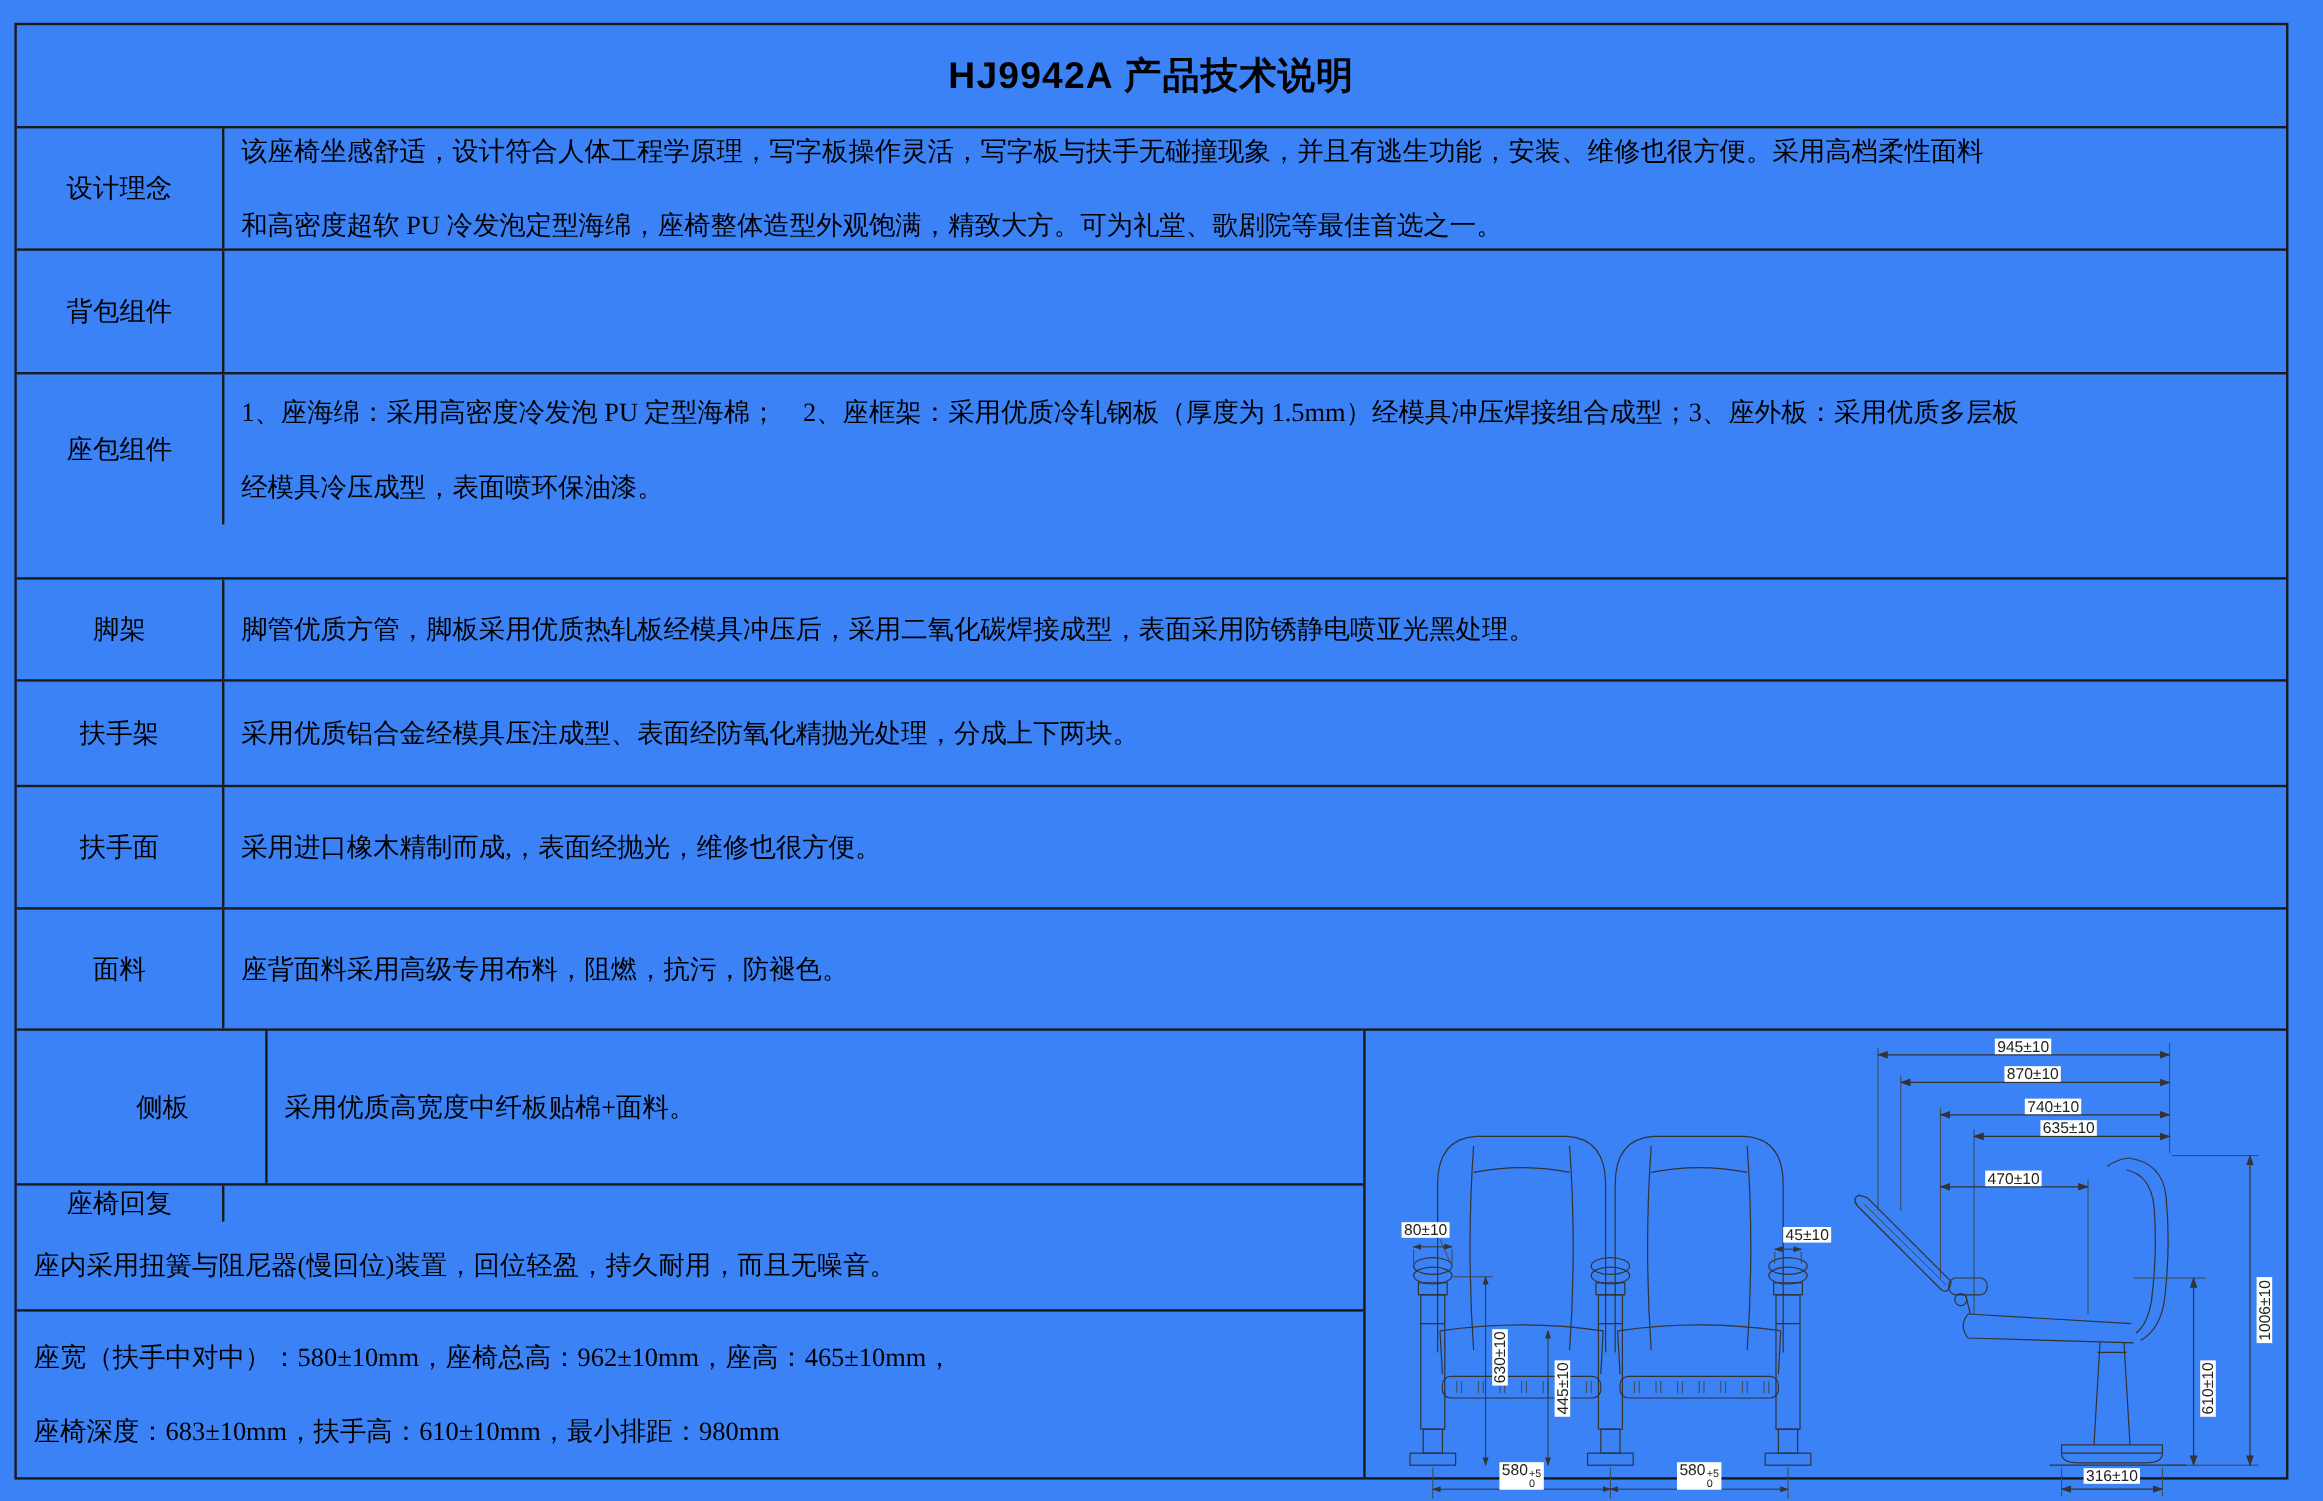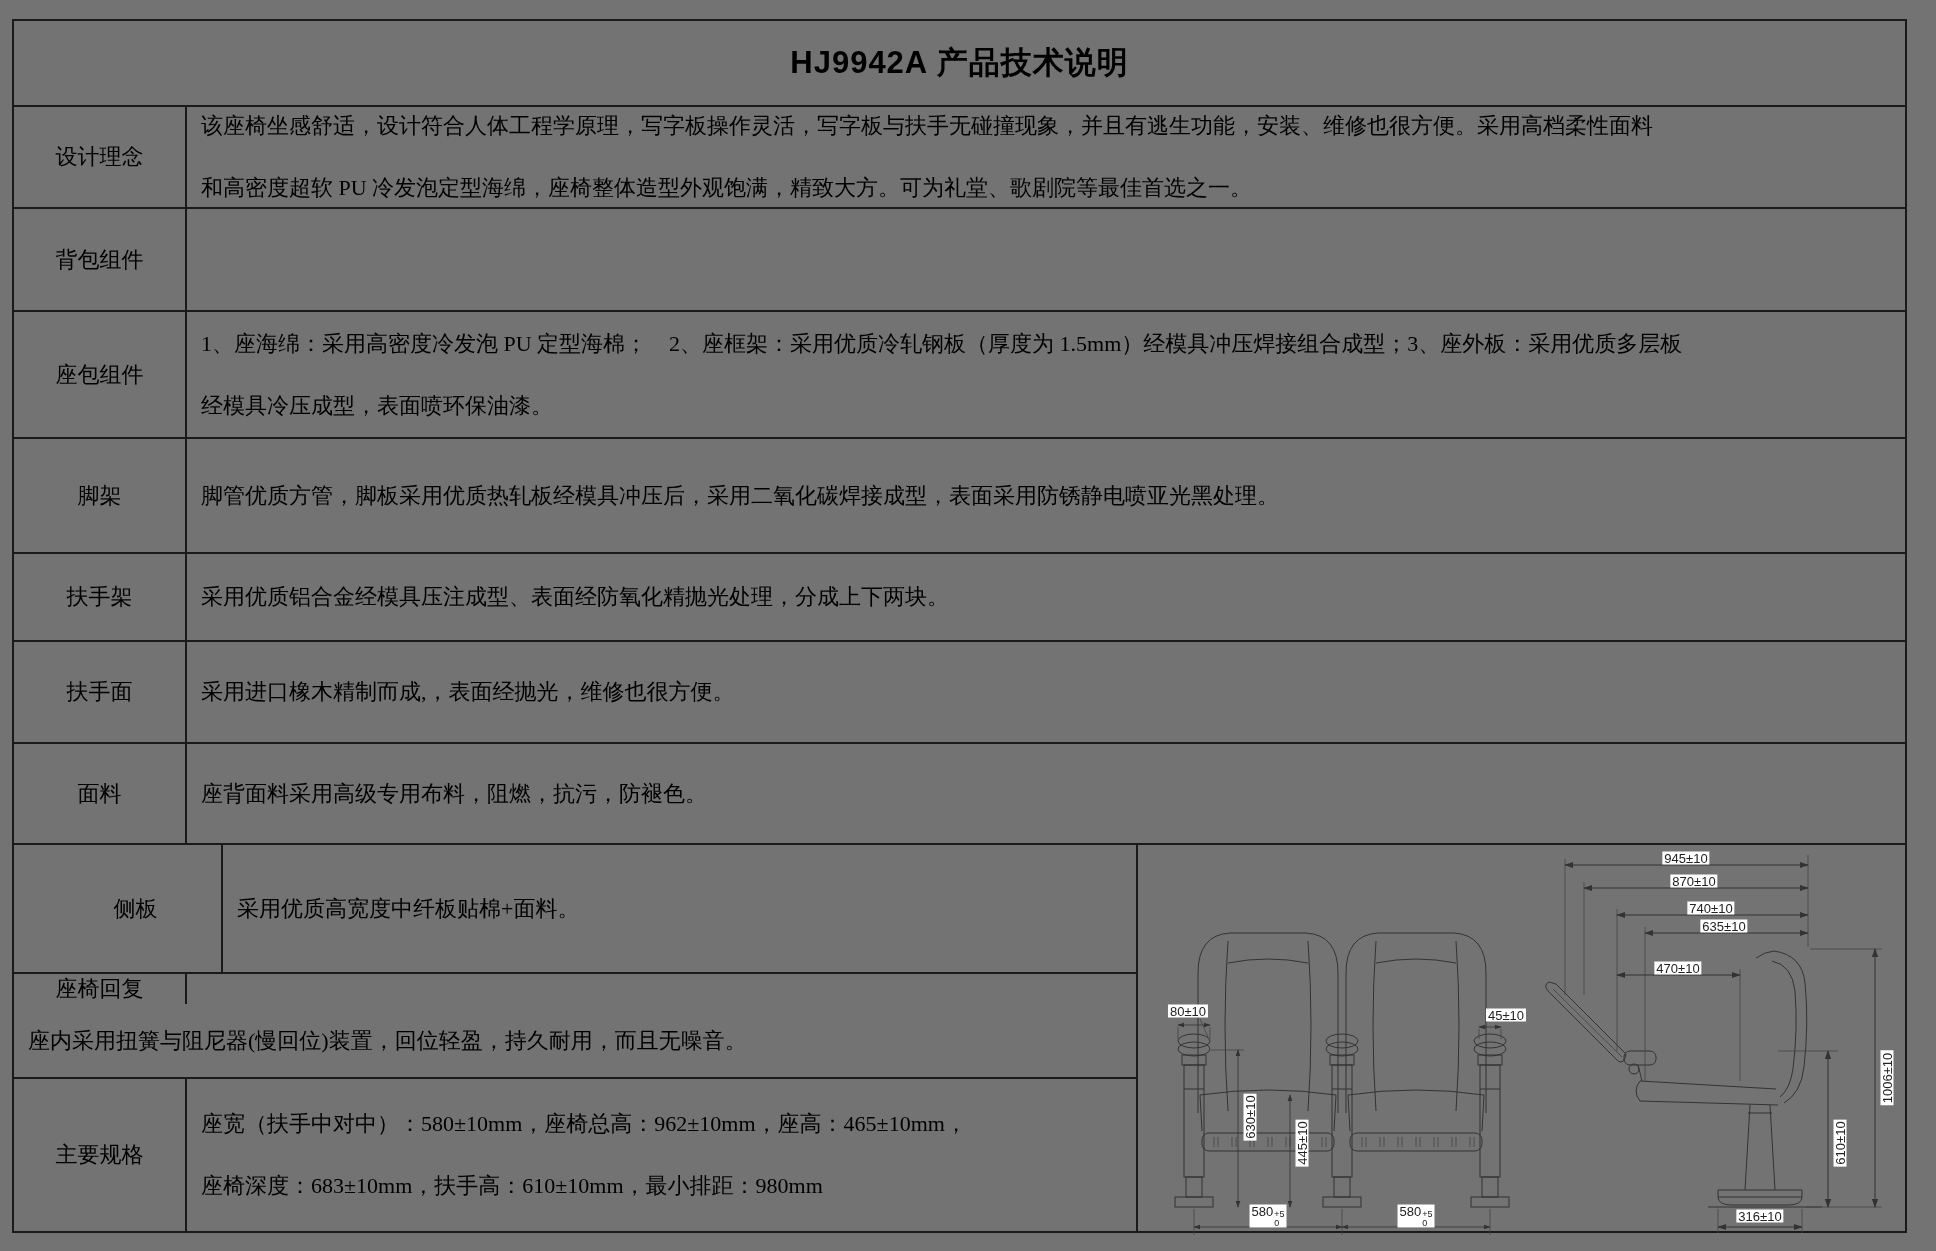--- a/index.html
+++ b/index.html
@@ -1,16 +1,16 @@
 <!DOCTYPE html>
 <html><head>
 <meta charset="utf-8">
 <style>
   html,body{margin:0;padding:0;background:#fff;}
-  .sheet{position:relative;width:1936px;height:1251px;background:#737373;color:#000;
+  .sheet{position:relative;width:1936px;height:1251px;background:#3b82f6;color:#000;
          font-family:"Liberation Serif","DejaVu Serif",serif;overflow:hidden;}
   .spec-table{position:absolute;left:12px;top:19px;width:1895px;height:1214px;
          border:2px solid #1a1a1a;box-sizing:border-box;display:flex;flex-direction:column;}
   .trow{display:flex;flex:none;border-top:2px solid #1a1a1a;box-sizing:border-box;}
   .trow.first{border-top:none;}
   .title-row{align-items:center;justify-content:center;}
   .doc-title{font-family:"Liberation Sans","DejaVu Sans",sans-serif;font-weight:bold;
          font-size:31px;letter-spacing:1px;}
   .label-cell{width:173px;flex:none;border-right:2px solid #1a1a1a;box-sizing:border-box;
          display:flex;align-items:center;justify-content:center;font-size:22px;text-align:center;}
@@ -22,21 +22,21 @@
   .drawing-cell{flex:1;border-left:2px solid #1a1a1a;box-sizing:border-box;position:relative;}
   .drawing-cell svg{position:absolute;left:0;top:0;}
   .dim{position:absolute;font-family:"Liberation Sans","DejaVu Sans",sans-serif;font-size:13px;
          line-height:13px;background:#fff;padding:0 2px;white-space:nowrap;
          transform:translate(-50%,-50%);color:#222;}
   .dim.vert{transform:translate(-50%,-50%) rotate(-90deg);}
   .tol{display:inline-flex;flex-direction:column;font-size:9px;line-height:9px;
          vertical-align:-1px;margin-left:1px;}
   
   .h-title{height:84px;} .h-r1{height:102px;} .h-r2{height:103px;} .h-r3{height:127px;}
-  .h-r4{height:115px;} .h-r5{height:88px;} .h-r6{height:102px;} .h-r7{height:101px;}
+  .h-r4{height:85px;margin-top:44px;} .h-r5{height:88px;} .h-r6{height:102px;} .h-r7{height:101px;}
   .h-b1{height:127px;padding-left:36px;} .h-b2{height:105px;flex-direction:column;} .h-b3{flex:1;}
   .cad{stroke:#333;stroke-width:1;fill:none;}
   .cadthin{stroke:#444;stroke-width:0.8;fill:none;}
 </style>
 </head>
 <body>
 
 <div class="sheet">
   <div class="spec-table">
 
@@ -84,21 +84,20 @@
       <div class="bottom-left">
         <div class="trow first h-b1">
           <div class="label-cell">侧板</div>
           <div class="content-cell">采用优质高宽度中纤板贴棉+面料。</div>
         </div>
         <div class="trow h-b2">
           <div class="label-cell">座椅回复</div>
           <div class="content-cell">座内采用扭簧与阻尼器(慢回位)装置，回位轻盈，持久耐用，而且无噪音。</div>
         </div>
         <div class="trow h-b3">
-          <div class="label-cell">主要规格</div>
           <div class="content-cell">座宽（扶手中对中）：580±10mm，座椅总高：962±10mm，座高：465±10mm，
 座椅深度：683±10mm，扶手高：610±10mm，最小排距：980mm</div>
         </div>
       </div>
 
       <div class="drawing-cell">
         <svg width="769" height="408" viewBox="0 0 769 408">
           <defs>
             <marker id="ar" viewBox="0 0 10 10" refX="9" refY="5" markerWidth="9" markerHeight="9" orient="auto-start-reverse">
               <path d="M0,1.5 L10,5 L0,8.5 z" fill="#333"></path>

